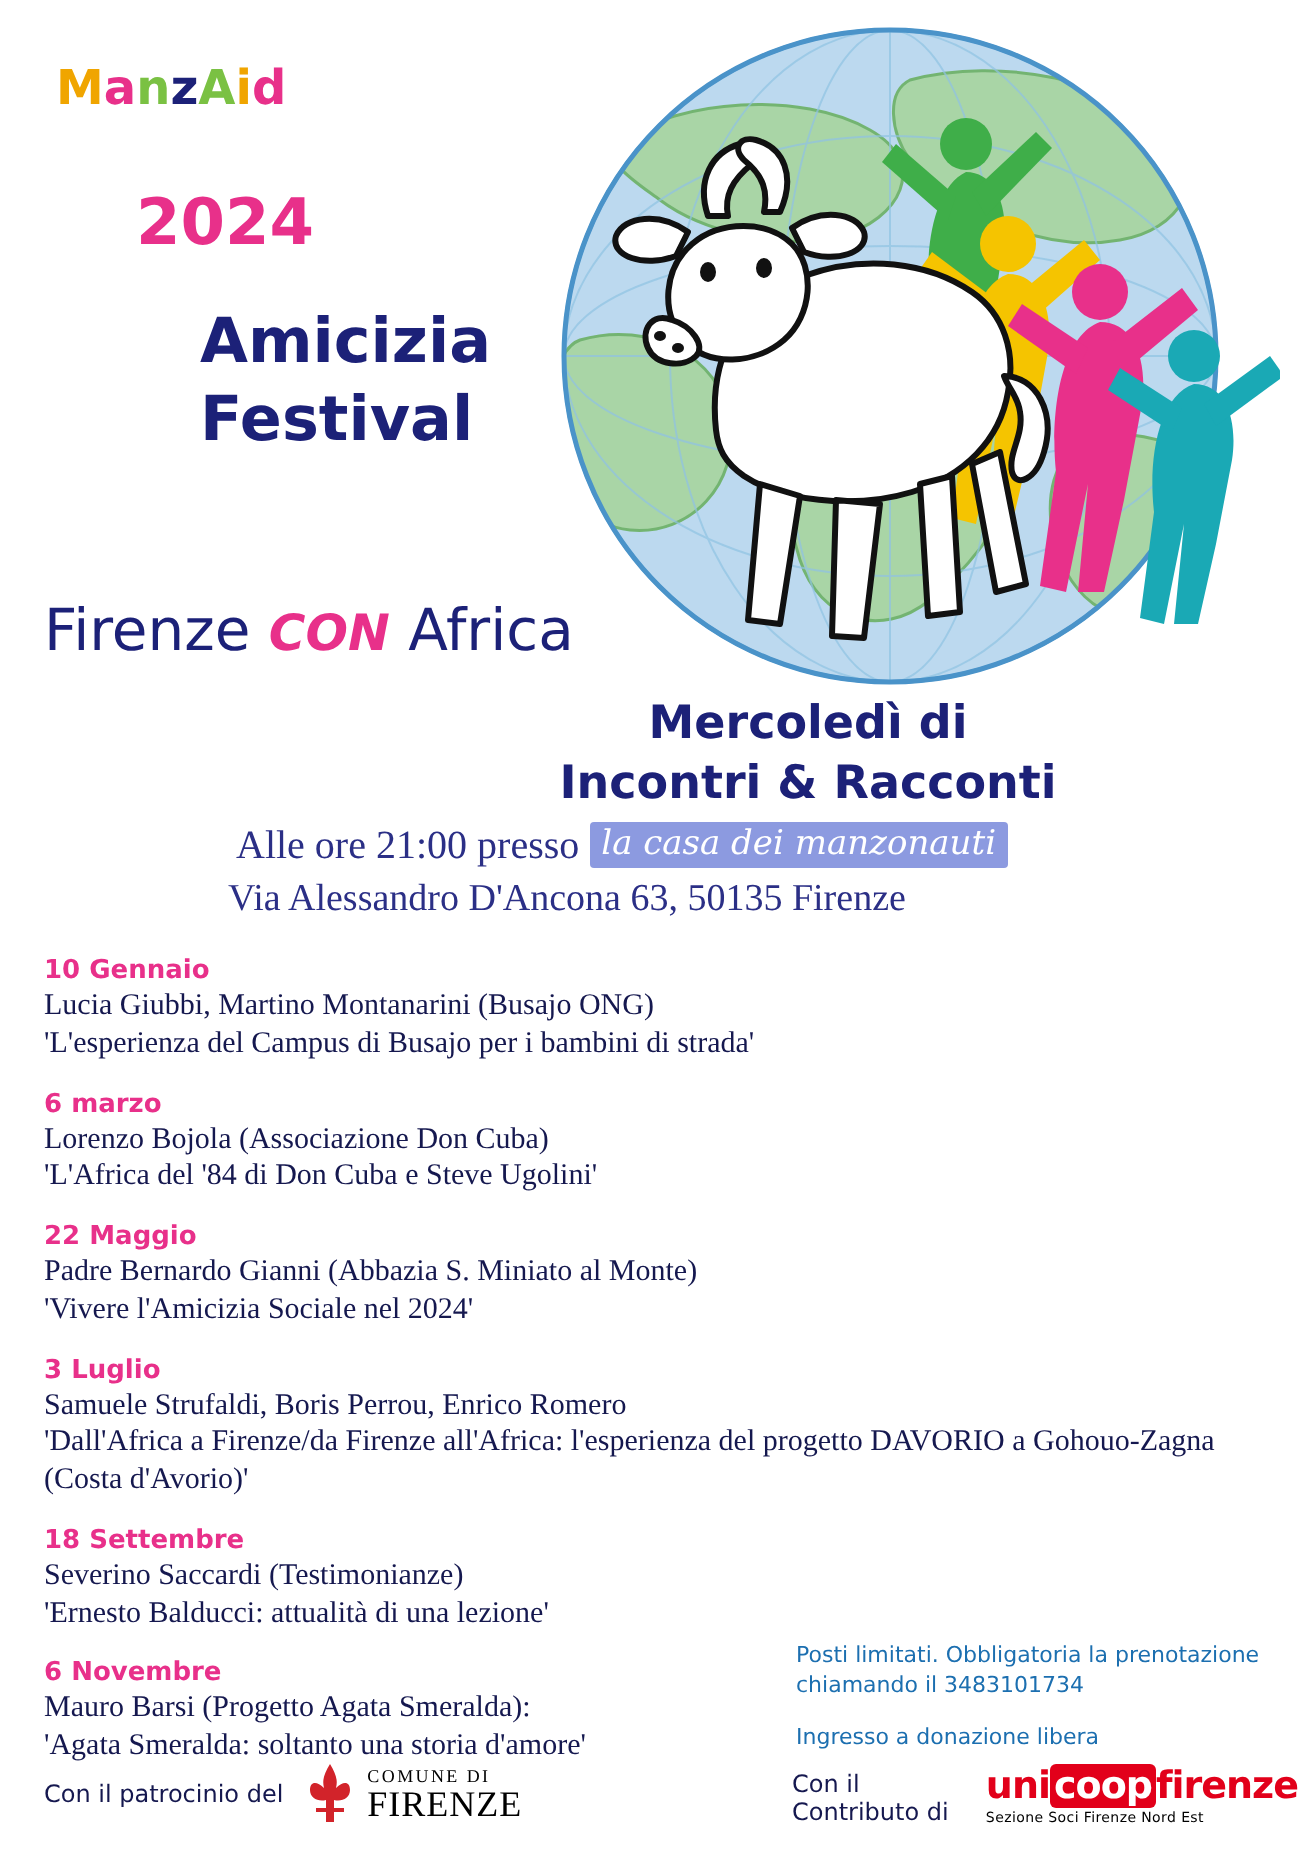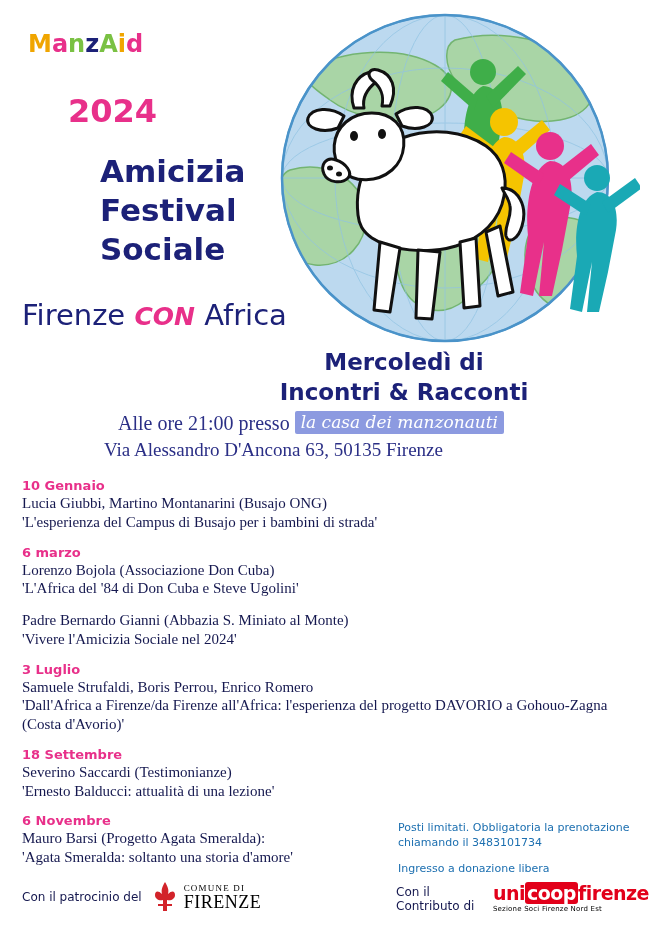--- a/index.html
+++ b/index.html
@@ -106,21 +106,21 @@
     font-family: "DejaVu Serif", serif;
     font-style: italic;
     font-size: 17px;
     padding: 1px 6px 2px 6px;
     border-radius: 2px;
     position: relative;
     top: -2px;
   }
   .address {
     position: absolute;
-    left: 104px;
+    left: 114px;
     top: 439px;
     font-family: "Liberation Serif", serif;
     font-size: 19px;
     color: #2b2f86;
     z-index: 5;
   }
 
   
   .events {
     position: absolute;
@@ -333,21 +333,20 @@
 
 <div class="logo">
   <span style="color:#f0a500">M</span><span style="color:#e8308a">a</span><span style="color:#7ac143">n</span><span style="color:#1c2178">z</span><span style="color:#7ac143">A</span><span style="color:#f0a500">i</span><span style="color:#e8308a">d</span>
 </div>
 
 <div class="year">2024</div>
 
 <div class="fest">
   <div>Amicizia</div>
   <div>Festival</div>
-  <div>Sociale</div>
 </div>
 
 <div class="conafrica">
   <span>Firenze </span><span class="con">CON</span><span> Africa</span>
 </div>
 
 <div class="mercoledi">
   <div>Mercoledì di</div>
   <div>Incontri &amp; Racconti</div>
 </div>
@@ -367,20 +366,21 @@
     <div class="ev-title">'L'esperienza del Campus di Busajo per i bambini di strada'</div>
   </div>
 
   <div class="event">
     <div class="ev-date">6 marzo</div>
     <div class="ev-who">Lorenzo Bojola (Associazione Don Cuba)</div>
     <div class="ev-title">'L'Africa del '84 di Don Cuba e Steve Ugolini'</div>
   </div>
 
   <div class="event">
+    <div class="ev-date">22 Maggio</div>
     <div class="ev-who">Padre Bernardo Gianni (Abbazia S. Miniato al Monte)</div>
     <div class="ev-title">'Vivere l'Amicizia Sociale nel 2024'</div>
   </div>
 
   <div class="event">
     <div class="ev-date">3 Luglio</div>
     <div class="ev-who">Samuele Strufaldi, Boris Perrou, Enrico Romero</div>
     <div class="ev-title">'Dall'Africa a Firenze/da Firenze all'Africa: l'esperienza del progetto DAVORIO a Gohouo-Zagna (Costa d'Avorio)'</div>
   </div>
 

